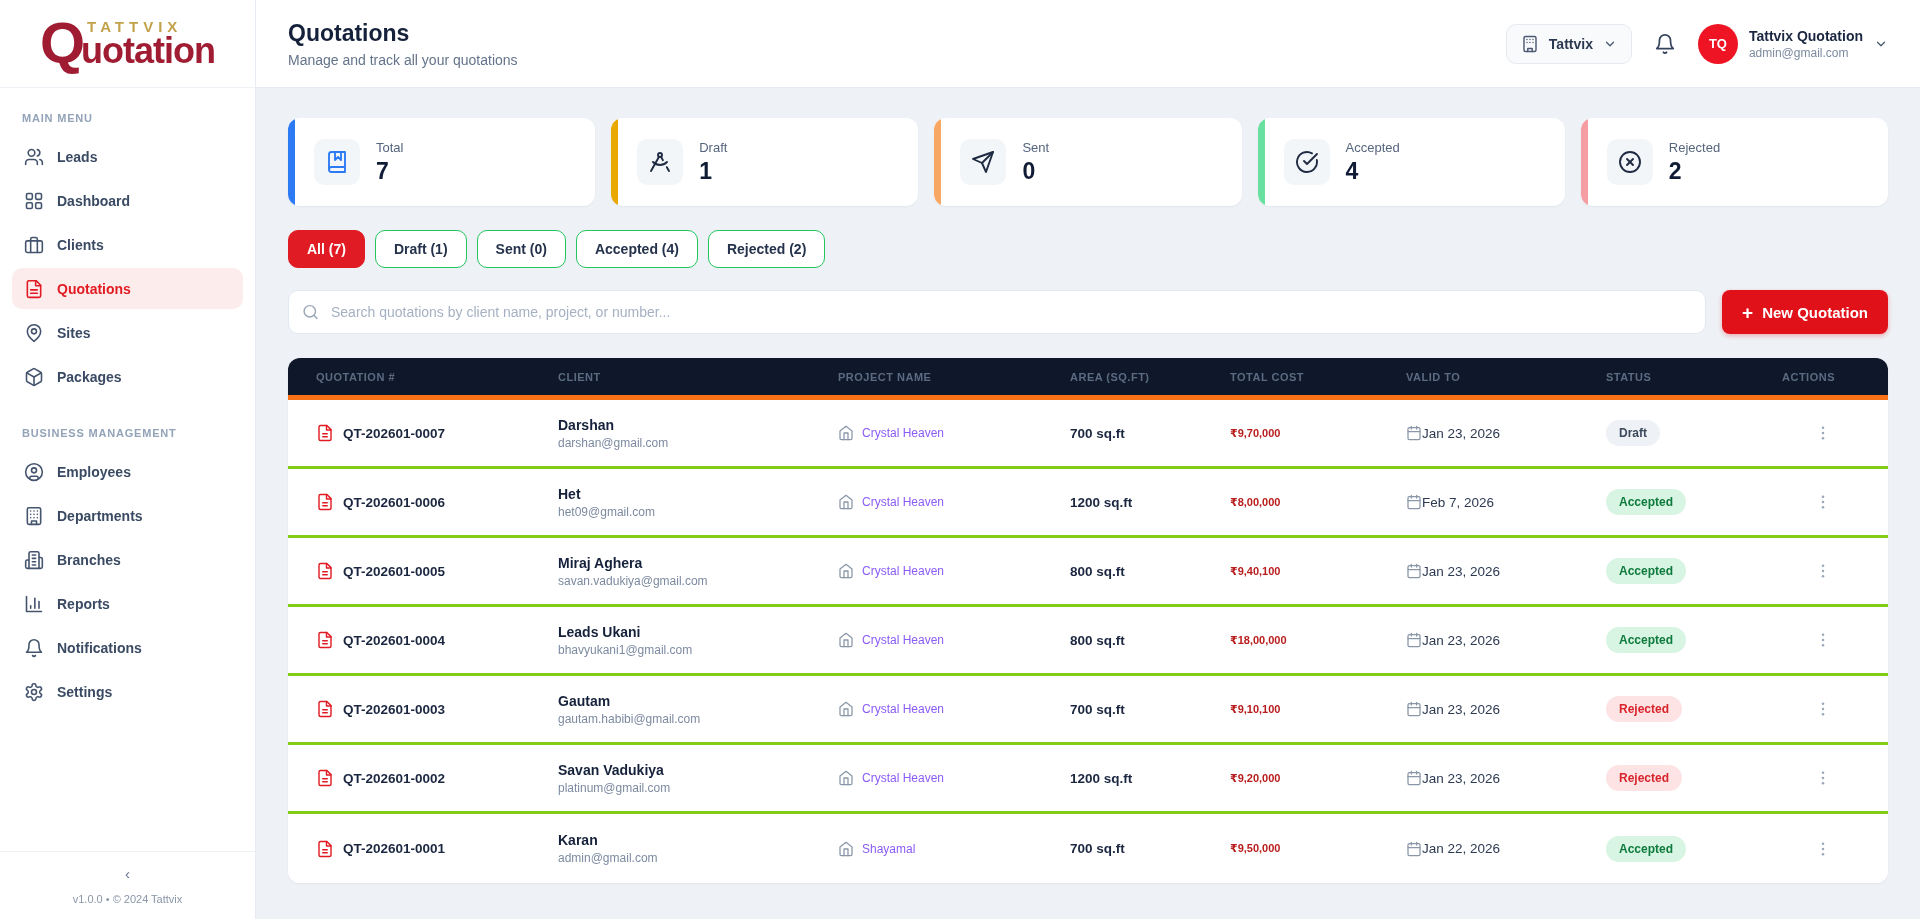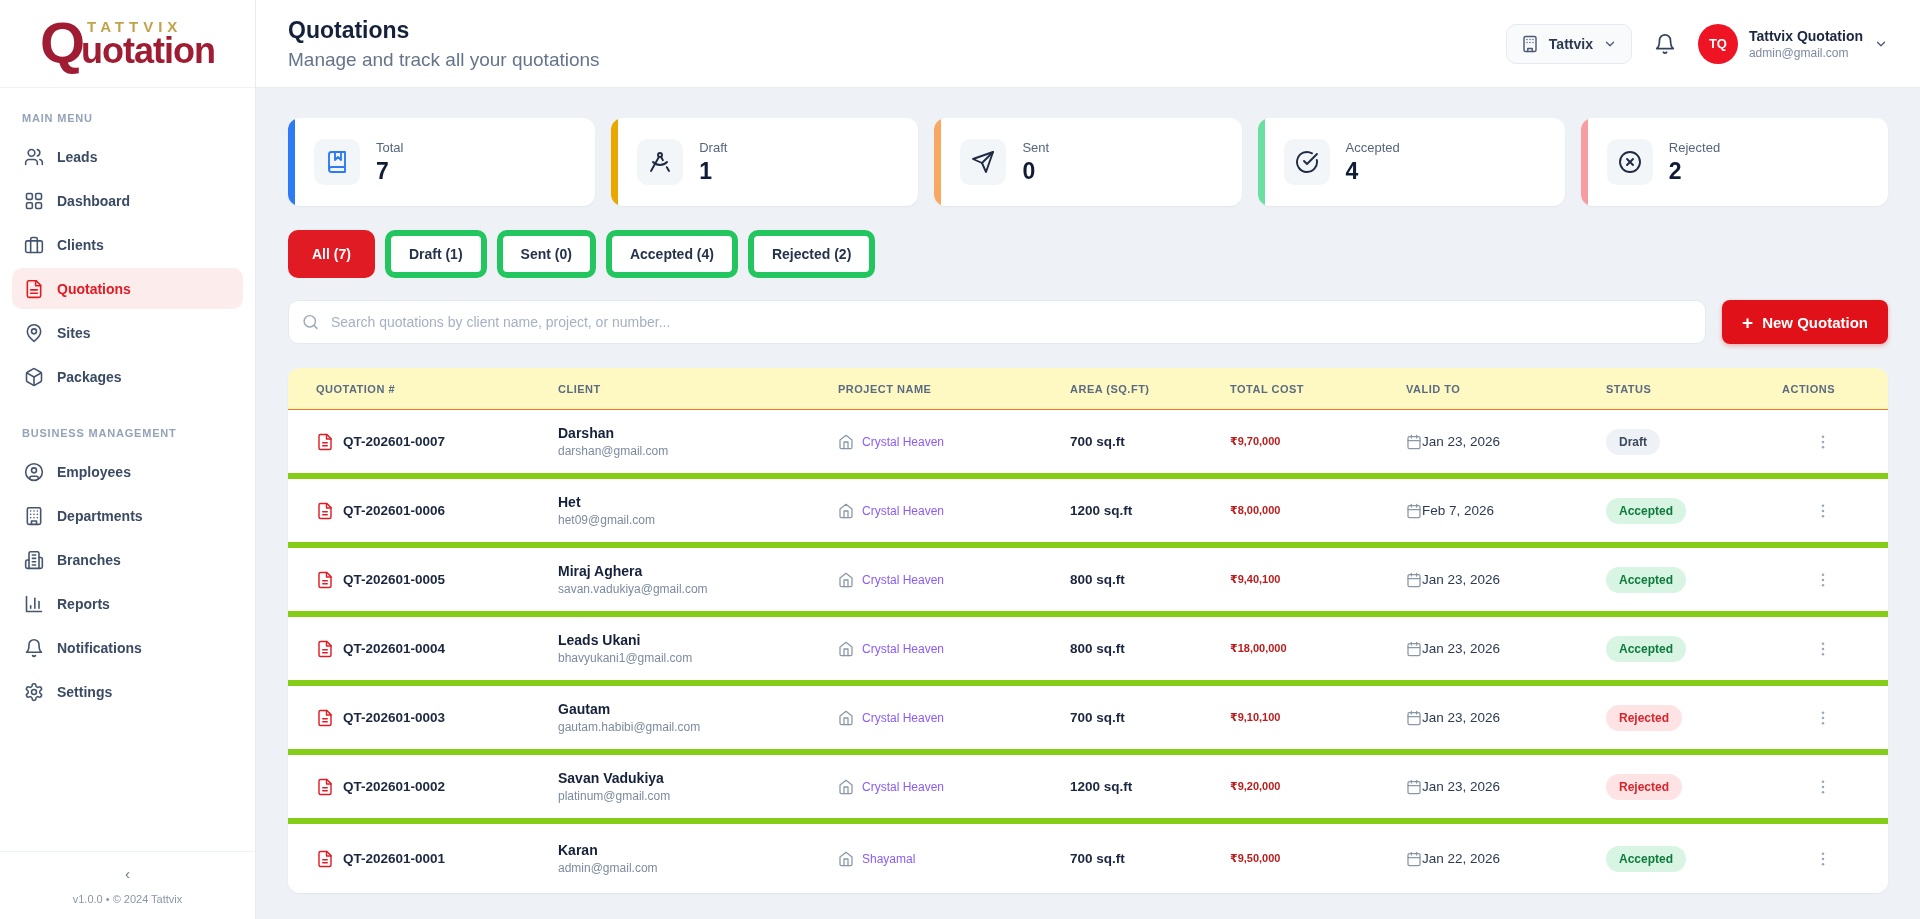--- a/index.html
+++ b/index.html
@@ -25,21 +25,21 @@
   .nav-item.active { background:#fdecec; color:#e11b23; }
   .nav-item.active .nicon { color:#e11b23; }
   .side-footer { border-top:1px solid #eef1f5; padding:10px 0 14px 0; text-align:center; }
   .collapse-btn { background:none; border:none; font-size:15px; color:#64748b; cursor:pointer; line-height:1; padding:4px 10px; }
   .version { font-size:11px; color:#8a97a8; margin-top:8px; }
 
   
   .main { flex:1; display:flex; flex-direction:column; background:#eef2f6; min-width:0; }
   .topbar { height:88px; background:#fff; border-bottom:1px solid #e7ecf2; display:flex; align-items:center; justify-content:space-between; padding:0 32px; flex-shrink:0; }
   .page-title { font-size:23px; font-weight:800; color:#15213a; }
-  .page-sub { font-size:19px; color:#64748b; margin-top:5px; }
+  .page-sub { font-size:14px; color:#64748b; margin-top:5px; }
   .top-right { display:flex; align-items:center; gap:22px; }
   .company-select { display:flex; align-items:center; gap:10px; height:40px; padding:0 14px; background:#f8fafc; border:1px solid #e5eaf0; border-radius:10px; cursor:pointer; }
   .company-select .clabel { font-size:14px; font-weight:700; color:#2b3950; }
   .icon-muted { color:#4b5a72; }
   .bell-btn { background:none; border:none; cursor:pointer; color:#35435c; }
   .userbox { display:flex; align-items:center; gap:11px; cursor:pointer;justify-content:flex-end; }
   .avatar { width:40px; height:40px; border-radius:50%; background:#ee1423; color:#fff; font-size:13px; font-weight:800; display:flex; align-items:center; justify-content:center; }
   .uname { font-size:14px; font-weight:800; color:#1b2740; }
   .uemail { font-size:12px; color:#7c8aa0; margin-top:2px; }
 
@@ -54,39 +54,39 @@
   .card.orange::before { background:#f8a862; }
   .card.green::before  { background:#69dfa0; }
   .card.pink::before   { background:#f69da4; }
   .card-icon { width:46px; height:46px; border-radius:10px; background:#f3f6f9; display:flex; align-items:center; justify-content:center; color:#1f2b42; flex-shrink:0; }
   .card.blue .card-icon { color:#2d7bf4; }
   .card-label { font-size:13px; color:#55657d; }
   .card-value { font-size:23px; font-weight:800; color:#101c36; margin-top:3px; }
 
   
   .tabs { display:flex; gap:10px; margin-top:24px; }
-  .tab { background:#fff; border:6px solid #22c55e; border-radius:10px; padding:10px 18px; font-size:14px; font-weight:700; color:#25324b; cursor:pointer; font-family:inherit; }
+  .tab { background:#fff; border:1px solid #22c55e; border-radius:10px; padding:10px 18px; font-size:14px; font-weight:700; color:#25324b; cursor:pointer; font-family:inherit; }
   .tab.active { background:#e11b23; border-color:#e11b23; color:#fff; }
 
   
   .search-row { display:flex; gap:16px; margin-top:22px; align-items:center; }
   .search-wrap { position:relative; flex:1; }
   .search-wrap .sicon { position:absolute; left:14px; top:50%; transform:translateY(-50%); color:#9aa7b8; }
   .search-input { width:100%; height:44px; border:1px solid #e3e9f0; border-radius:10px; padding:0 14px 0 42px; font-size:14px; color:#334155; background:#fff; font-family:inherit; outline:none; }
   .search-input::placeholder { color:#a5b1c2; }
   .new-btn { height:44px; background:#e11119; color:#fff; border:none; border-radius:8px; padding:0 20px; font-size:15px; font-weight:700; display:flex; align-items:center; gap:9px; cursor:pointer; font-family:inherit; box-shadow:0 2px 5px rgba(225,17,25,.3); }
   .new-btn .plus { font-size:19px; font-weight:600; line-height:1; }
 
   
   .table-card { margin-top:24px; background:#fff; border-radius:12px; box-shadow:0 1px 2px rgba(16,24,40,.05); overflow:hidden; }
   .tgrid { display:grid; grid-template-columns:16% 17.5% 14.5% 10% 11% 12.5% 11% 7.5%; align-items:center; }
-  .thead { background:#fef9c3; border-bottom:1px solid #f97316; height:42px; }
+  .thead { background:#0f172a; border-bottom:5px solid #f97316; height:42px; }
   .th { font-size:11px; font-weight:700; letter-spacing:.5px; color:#5b6b81; text-transform:uppercase; padding:0 14px; }
   .th:first-child { padding-left:28px; }
-  .trow { height:69px; border-bottom:6px solid #84cc16; background:#fff; }
+  .trow { height:69px; border-bottom:3px solid #84cc16; background:#fff; }
   .trow:last-child { border-bottom:none; }
   .td { padding:0 14px; min-width:0; }
   .td:first-child { padding-left:28px; }
   .qcell { display:flex; align-items:center; gap:9px; }
   .qcell .ficon { color:#e11b23; flex-shrink:0; }
   .qnum { font-size:13.5px; font-weight:700; color:#1b2740; white-space:nowrap; }
   .cname { font-size:14px; font-weight:700; color:#15213a; }
   .cemail { font-size:12px; color:#7c8aa0; margin-top:3px; }
   .pcell { display:flex; align-items:center; gap:8px; color:#8a97a8; }
   .pname { font-size:12px; color:#8b5cf6; }

